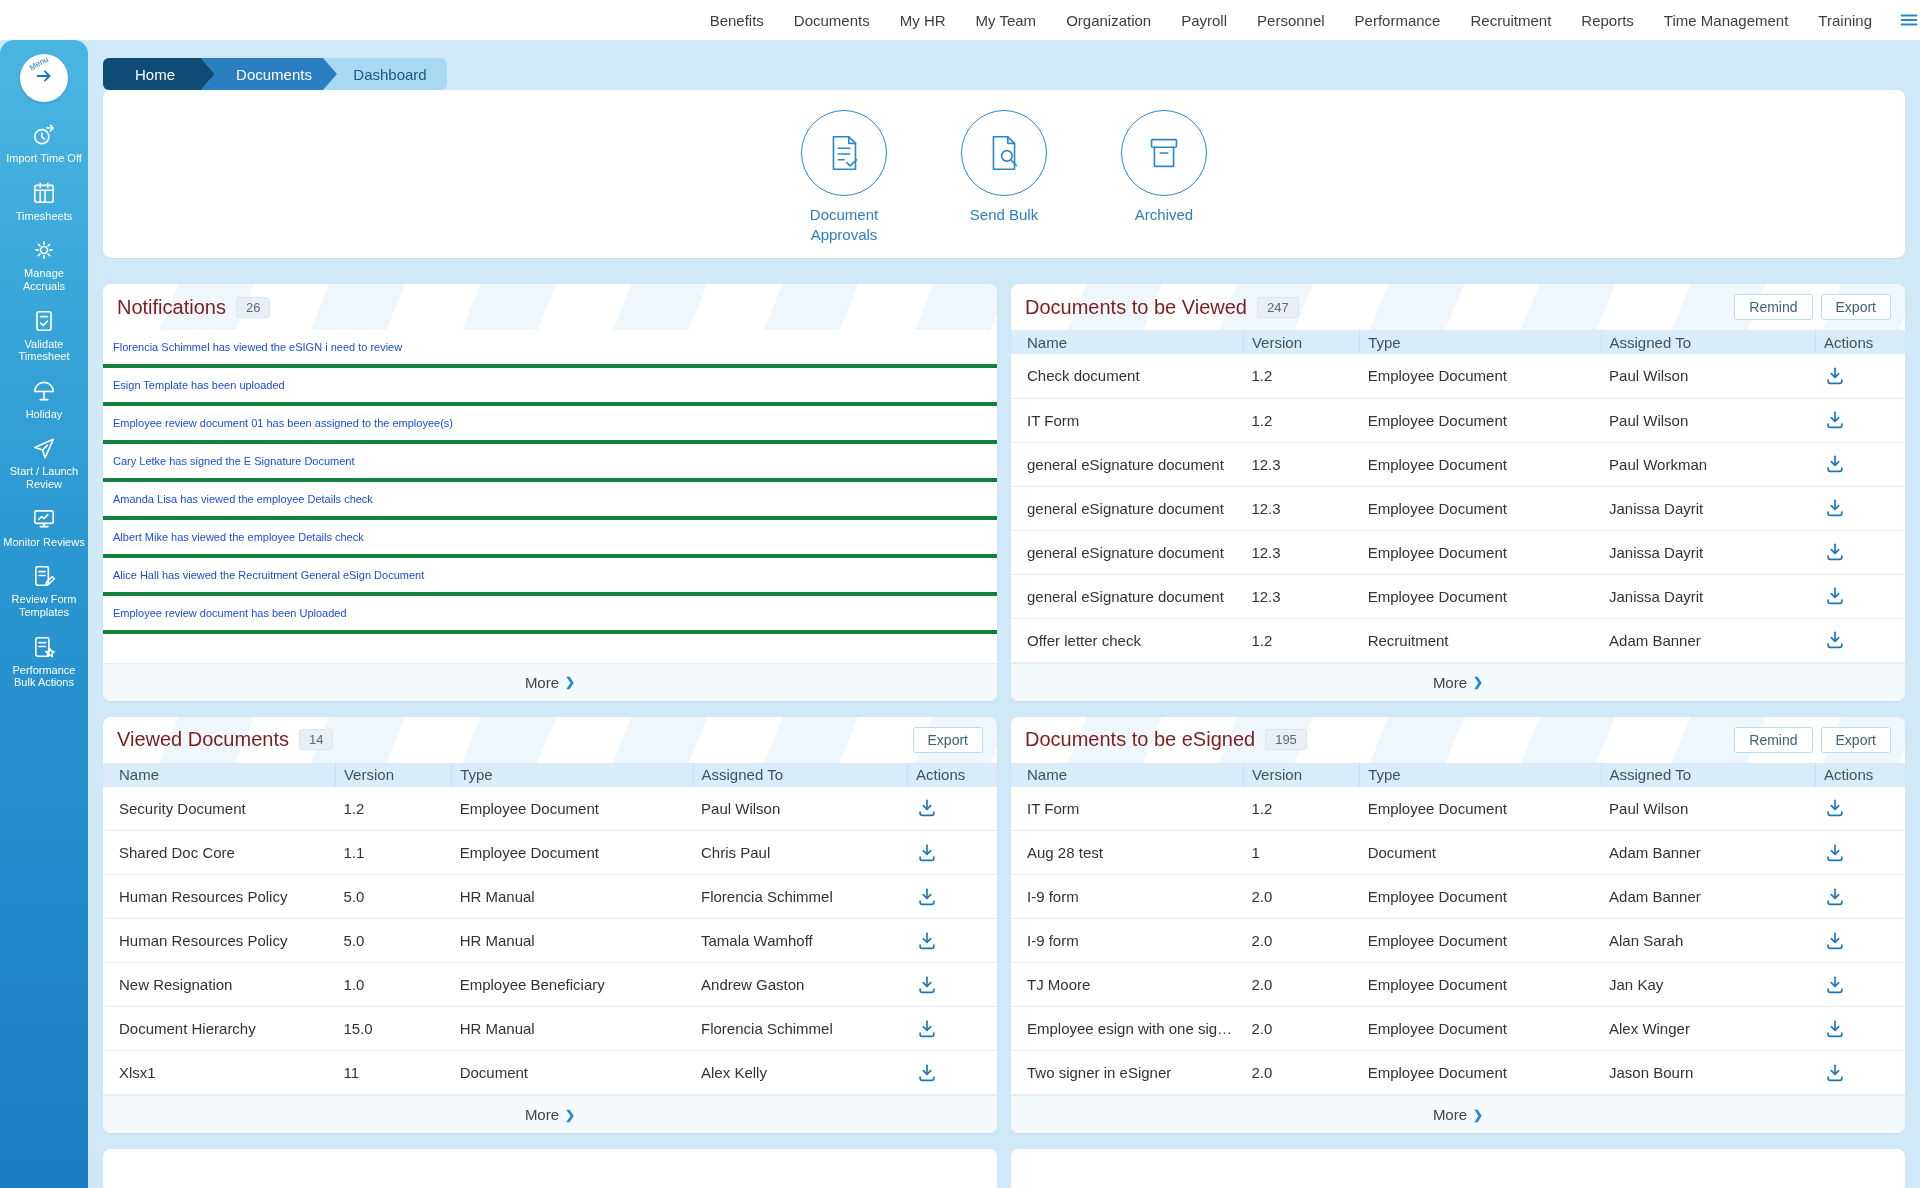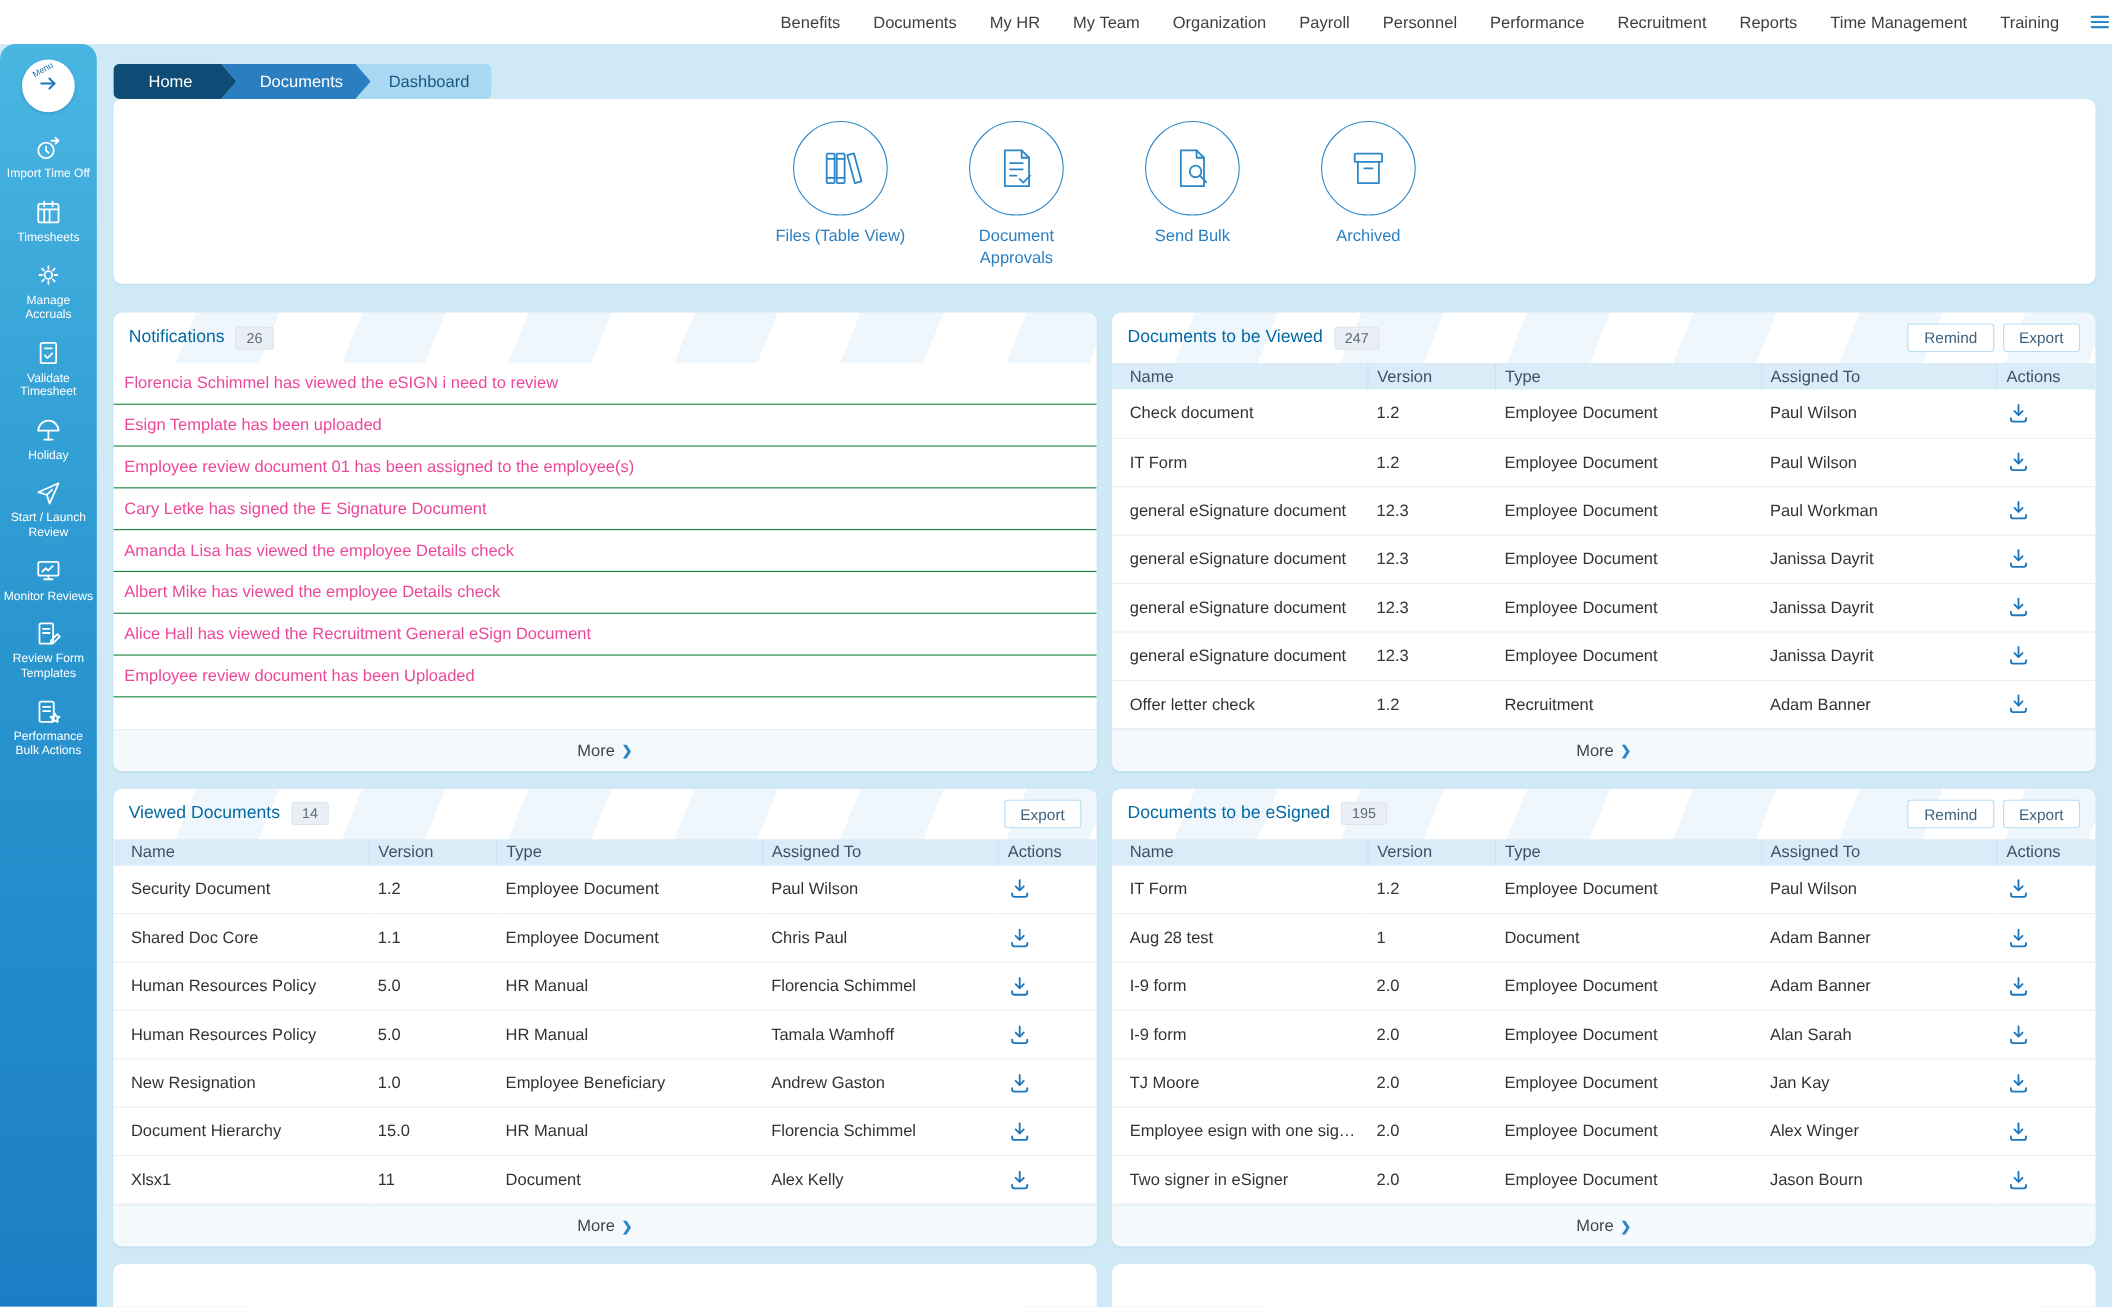--- a/index.html
+++ b/index.html
@@ -34,28 +34,28 @@
   .qa-card{background:#fff;border-radius:8px;height:168px;display:flex;justify-content:center;gap:40px;padding-top:20px;margin-bottom:26px;box-shadow:0 1px 2px rgba(30,80,120,.07)}
   .qa-item{width:120px;display:flex;flex-direction:column;align-items:center;cursor:pointer}
   .qa-circle{width:86px;height:86px;border:1.6px solid #2b87c8;border-radius:50%;display:flex;align-items:center;justify-content:center;color:#2b87c8;flex:none;background:#fff}
   .qa-label{margin-top:9px;font-size:15px;color:#2b7fc0;text-align:center;line-height:1.3}
 
   
   .panel-row{display:flex;gap:14px;align-items:stretch;margin-bottom:16px}
   .panel{flex:1;background:#fff;border-radius:8px;display:flex;flex-direction:column;overflow:hidden;box-shadow:0 1px 2px rgba(30,80,120,.07)}
   .panel-head{height:46px;flex:none;display:flex;align-items:center;padding:0 14px;position:relative}
   .panel-head::before{content:"";position:absolute;inset:0;background:repeating-linear-gradient(112deg,rgba(182,216,240,0) 0 70px,rgba(182,216,240,.22) 70px 140px);pointer-events:none}
-  .panel-title{font-size:16px;font-weight:400;color:#0369a1;position:relative}
+  .panel-title{font-size:20px;font-weight:400;color:#7f1d1d;position:relative}
   .badge{margin-left:10px;background:#e9eff4;border:1px solid #dde5eb;border-radius:3px;padding:2px 9px;font-size:13px;color:#5b6b78;position:relative}
   .head-btns{margin-left:auto;display:flex;gap:8px;position:relative;z-index:1}
   .mini-btn{height:26px;padding:0 14px;background:#fff;border:1px solid #b9dcf0;border-radius:3px;font-size:14px;color:#3f617c;cursor:pointer;font-family:inherit}
 
   
   .notif-list{list-style:none}
-  .notif-item{height:38px;display:flex;align-items:center;padding:0 10px;font-size:15px;color:#ec4899;border-bottom:1px solid #15803d;white-space:nowrap;overflow:hidden}
+  .notif-item{height:38px;display:flex;align-items:center;padding:0 10px;font-size:11px;color:#1d4ed8;border-bottom:4px solid #15803d;white-space:nowrap;overflow:hidden}
 
   
   table.doc-table{width:100%;border-collapse:collapse;table-layout:fixed}
   .doc-table thead th{height:24px;background:#d9ecf8;font-size:15px;font-weight:400;color:#3d5265;text-align:left;padding:0 8px}
   .doc-table thead th + th{border-left:1px solid #c6e1f3}
   .doc-table td{height:44px;font-size:15px;color:#333;padding:0 8px;border-bottom:1px solid #ededed;overflow:hidden;white-space:nowrap;text-overflow:ellipsis}
   .doc-table th:nth-child(1),.doc-table td:nth-child(1){width:26%;padding-left:16px}
   .doc-table th:nth-child(2),.doc-table td:nth-child(2){width:13%}
   .doc-table th:nth-child(3),.doc-table td:nth-child(3){width:27%}
   .doc-table th:nth-child(4),.doc-table td:nth-child(4){width:24%}
@@ -199,31 +199,20 @@
   <div class="breadcrumb" id="breadcrumb">
       <div class="crumb crumb-0">Home</div>
       <div class="crumb crumb-1">Documents</div>
       <div class="crumb crumb-2">Dashboard</div>
     </div>
 
   <section class="qa-card" id="quick-actions">
       <div class="qa-item">
         <span class="qa-circle">
           <svg viewBox="0 0 48 48" width="46" height="46" fill="none" stroke="currentColor" stroke-width="1.7" stroke-linecap="round" stroke-linejoin="round">
-            <rect x="11" y="10" width="7.5" height="28" rx="1"></rect>
-            <rect x="20.5" y="10" width="7.5" height="28" rx="1"></rect>
-            <path d="M30.5 11.5l6.3-1.7 7.2 26.5-6.3 1.7z"></path>
-            <path d="M11 15h7.5M20.5 15h7.5M11 33h7.5M20.5 33h7.5"></path>
-          </svg>
-        </span>
-        <span class="qa-label">Files (Table View)</span>
-      </div>
-      <div class="qa-item">
-        <span class="qa-circle">
-          <svg viewBox="0 0 48 48" width="46" height="46" fill="none" stroke="currentColor" stroke-width="1.7" stroke-linecap="round" stroke-linejoin="round">
             <path d="M13 7h16l7 7v27H13z"></path>
             <path d="M29 7v7h7"></path>
             <path d="M18 19h12M18 25h12M18 31h6"></path>
             <path d="M27 34l3.5 3.5 6.5-6.5"></path>
           </svg>
         </span>
         <span class="qa-label">Document Approvals</span>
       </div>
       <div class="qa-item">
         <span class="qa-circle">

